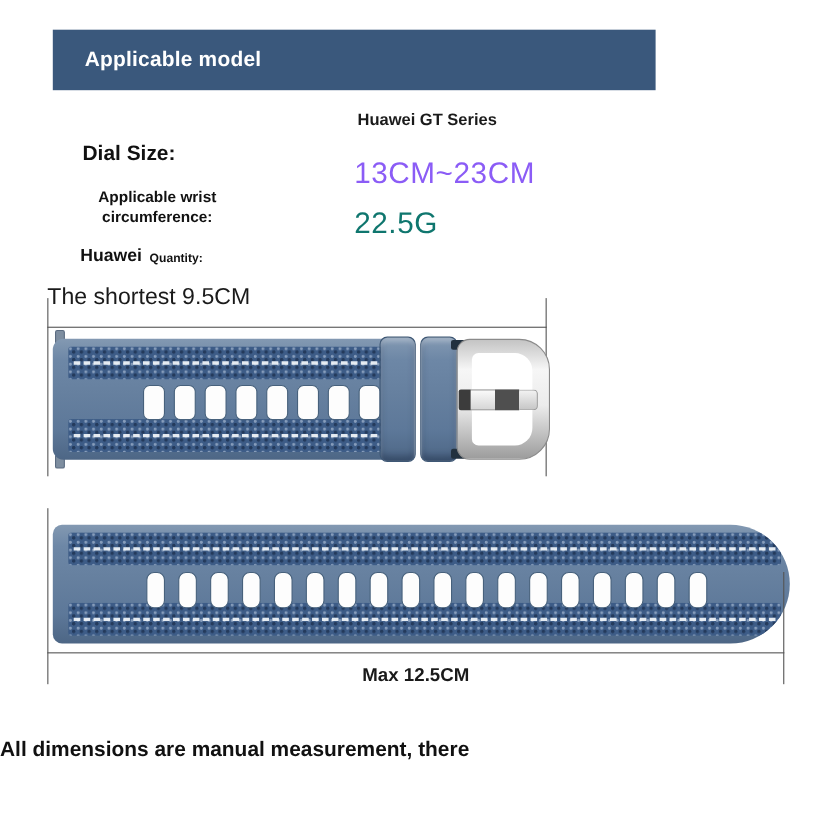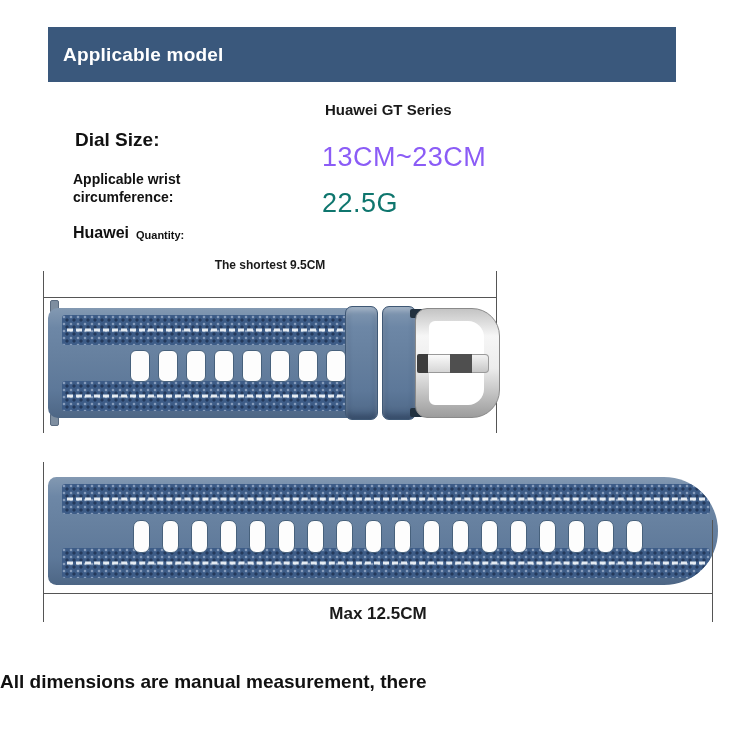--- a/index.html
+++ b/index.html
@@ -5,39 +5,39 @@
   html,body{margin:0;padding:0;}
   body{
     width:750px;height:750px;position:relative;background:#ffffff;
     font-family:"Liberation Sans","DejaVu Sans",sans-serif;
     color:#1a1a1a;overflow:hidden;
   }
   .abs{position:absolute;}
 
   
   #header{
-    left:48px;top:27px;width:628px;height:55px;background:#3a587c;
-    display:flex;align-items:center;padding-left:15px;box-sizing:border-box;
+    left:48px;top:27px;width:548px;height:55px;background:#3a587c;
+    display:flex;align-items:center;padding-left:29px;box-sizing:border-box;
   }
   #header .title{color:#ffffff;font-weight:bold;font-size:19px;letter-spacing:.2px;}
 
   
   .spec-label{font-weight:bold;color:#111;margin-top:31px;}
   #dial-label{left:75px;top:98px;font-size:19px;}
   #dial-value{left:325px;top:101px;font-size:15px;font-weight:bold;}
-  #wrist-label{left:73px;top:140px;font-size:14px;width:140px;line-height:1.25;}
+  #wrist-label{left:73px;top:140px;font-size:14px;width:140px;line-height:1.25;text-align:center;}
   #wrist-value{left:322px;top:142px;font-size:27px;font-weight:400;color:#8b5cf6;letter-spacing:.5px;}
   #weight-label{left:73px;top:193px;font-size:16px;}
   #weight-sublabel{left:136px;top:198px;font-size:11px;}
   #weight-value{left:322px;top:188px;font-size:27px;font-weight:400;color:#0f766e;letter-spacing:.5px;}
 
   
   .meas-h{border-top:1.5px solid #555;height:0;}
   .meas-v{border-left:1.5px solid #555;width:0;}
-  #meas-top-label{left:43px;width:454px;top:258px;text-align:center;font-size:12px;font-weight:bold;}
+  #meas-top-label{left:43px;width:454px;top:258px;text-align:left;font-size:21px;font-weight:normal;}
   #meas-top-line{left:43px;top:297px;width:454px;}
   #meas-top-tick-l{left:43px;top:271px;height:162px;}
   #meas-top-tick-r{left:496px;top:271px;height:162px;}
   #meas-bot-line{left:43px;top:593px;width:670px;}
   #meas-bot-tick-l{left:43px;top:462px;height:160px;}
   #meas-bot-tick-r{left:712px;top:520px;height:102px;}
   #meas-bot-label{left:43px;width:670px;top:604px;text-align:center;font-size:17px;font-weight:bold;}
 
   
   .strap-blue{background:linear-gradient(180deg,#8399b2 0%,#6d87a6 18%,#66809f 45%,#5d7899 75%,#4d6685 100%);}

